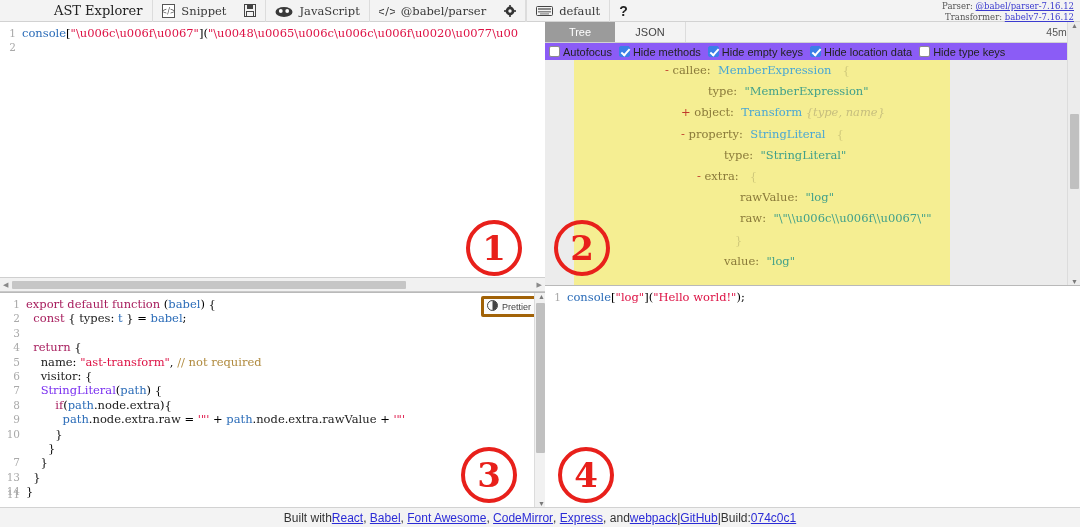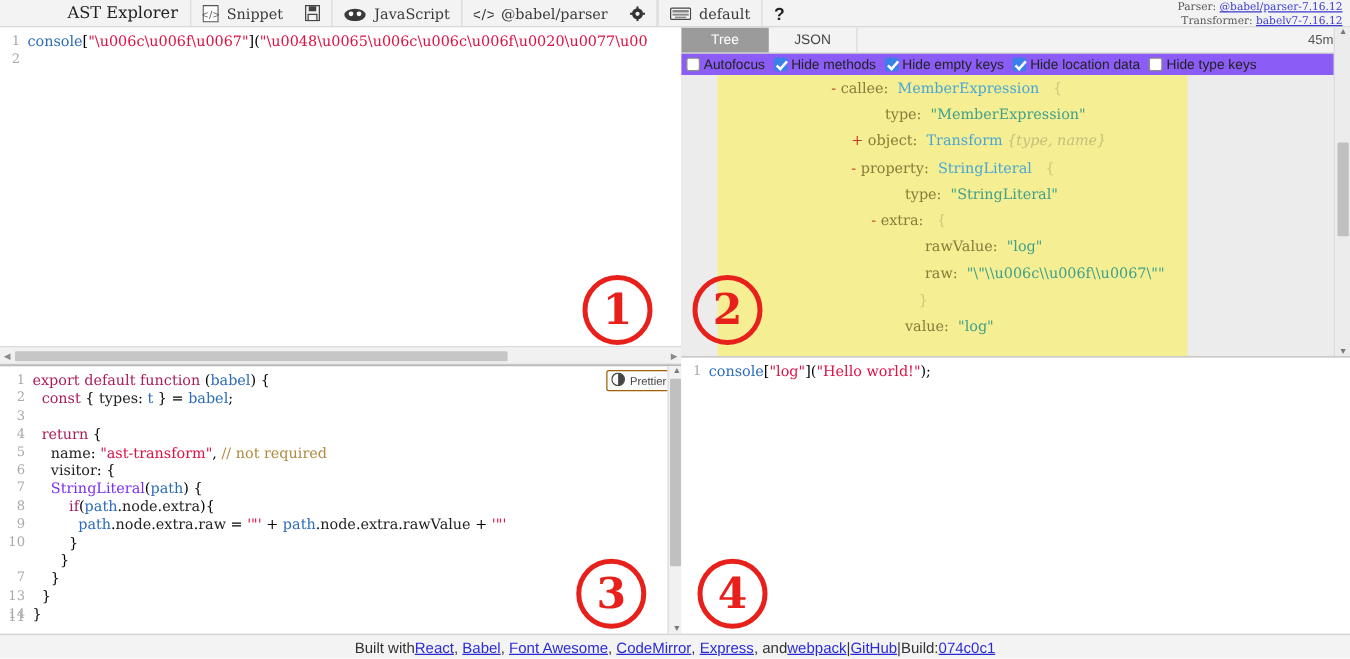--- a/index.html
+++ b/index.html
@@ -75,21 +75,21 @@
   .t-kw   { color:#a71d5d; }
   .t-def  { color:#7a2ff0; }
   .t-var  { color:#2b6cb8; }
   .t-com  { color:#b08a3e; }
   .t-plain{ color:#222; }
 
   
   #prettier {
     position:absolute; right:6px; top:3px;
     display:flex; align-items:center; gap:4px;
-    background:#fbfbfb; border:1px solid #a16207; border-radius:2px;
+    background:#fbfbfb; border:3px solid #a16207; border-radius:2px;
     padding:1px 5px 1px 3px; font-size:9px; color:#444;
     font-family:"Liberation Sans",sans-serif; cursor:pointer;
   }
 
   
   .sb-h { position:absolute; left:12px; right:14px; top:3px; height:8px; }
   .sb-h .track { position:absolute; inset:0; background:#f1f1f1; }
   .sb-h .thumb { position:absolute; left:0; top:0; height:8px; width:76%;
                  background:#c6c6c6; border-radius:1px; }
   .sb-arrow { position:absolute; color:#8a8a8a; font-size:7px; top:3px; }

